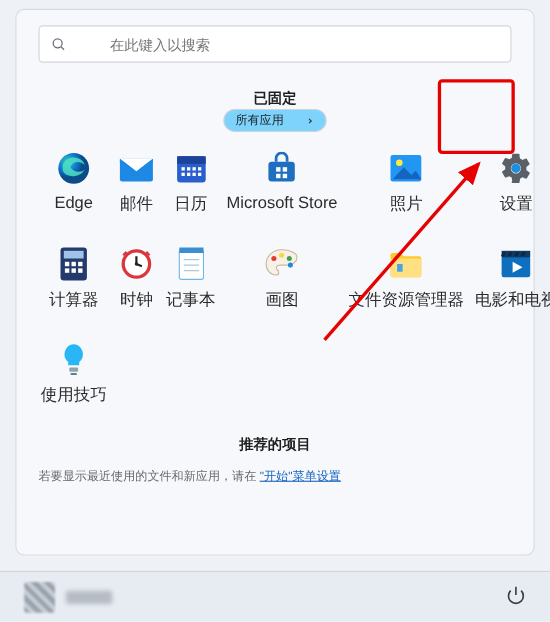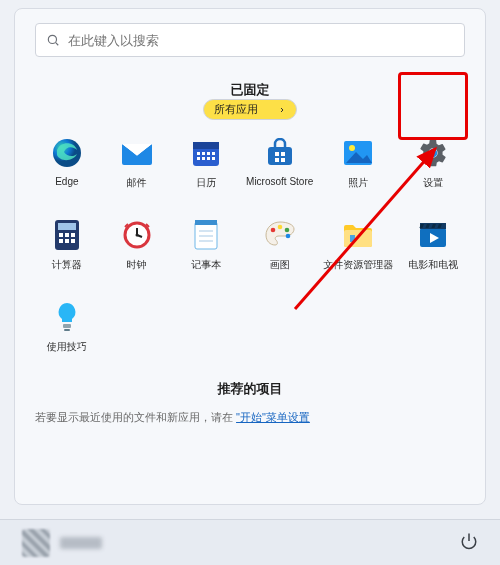--- a/index.html
+++ b/index.html
@@ -18,47 +18,48 @@
     }
     .search {
       display: flex; align-items: center;
       height: 34px; background: #fff;
       border: 1px solid #d0d4dc; border-radius: 4px;
       padding: 0 10px; gap: 8px;
     }
     .search input {
       border: none; outline: none; flex: 1; font-size: 13px;
       background: transparent;
+      margin-left: 32px;
     }
     .section-head {
       display: flex; justify-content: space-between; align-items: center;
       margin-top: 24px; margin-bottom: 12px; flex-direction: column;
     }
     .section-head h3 { font-size: 13px; font-weight: 600; }
     .chip {
       display: inline-flex; align-items: center; gap: 20px;
       padding: 2px 10px; border: 1px solid #cfd3db;
-      border-radius: 12px; background: #fde047; font-size: 11px;
+      border-radius: 12px; background: #7dd3fc; font-size: 11px;
       cursor: pointer;
     }
     .grid {
       display: grid; grid-template-columns: repeat(6, 1fr);
       row-gap: 20px; column-gap: 6px;
     }
     .app {
       display: flex; flex-direction: column; align-items: center;
       gap: 6px; padding: 4px 2px; border-radius: 6px;
       cursor: pointer; position: relative;
     }
     .app .icon-wrap {
       width: 34px; height: 34px; display: flex;
       align-items: center; justify-content: center;
     }
     .app .label {
-      font-size: 10px; text-align: center; color: #2b2b2b;
+      font-size: 15px; text-align: center; color: #2b2b2b;
       white-space: nowrap;
     }
     .highlight-box {
       position: absolute; border: 3px solid #e70000;
       border-radius: 4px; pointer-events: none;
     }
     .hint {
       font-size: 11px; color: #6a6a6a; margin-top: 10px;
     }
     .hint a { color: #1665c1; text-decoration: underline; cursor: pointer; }

